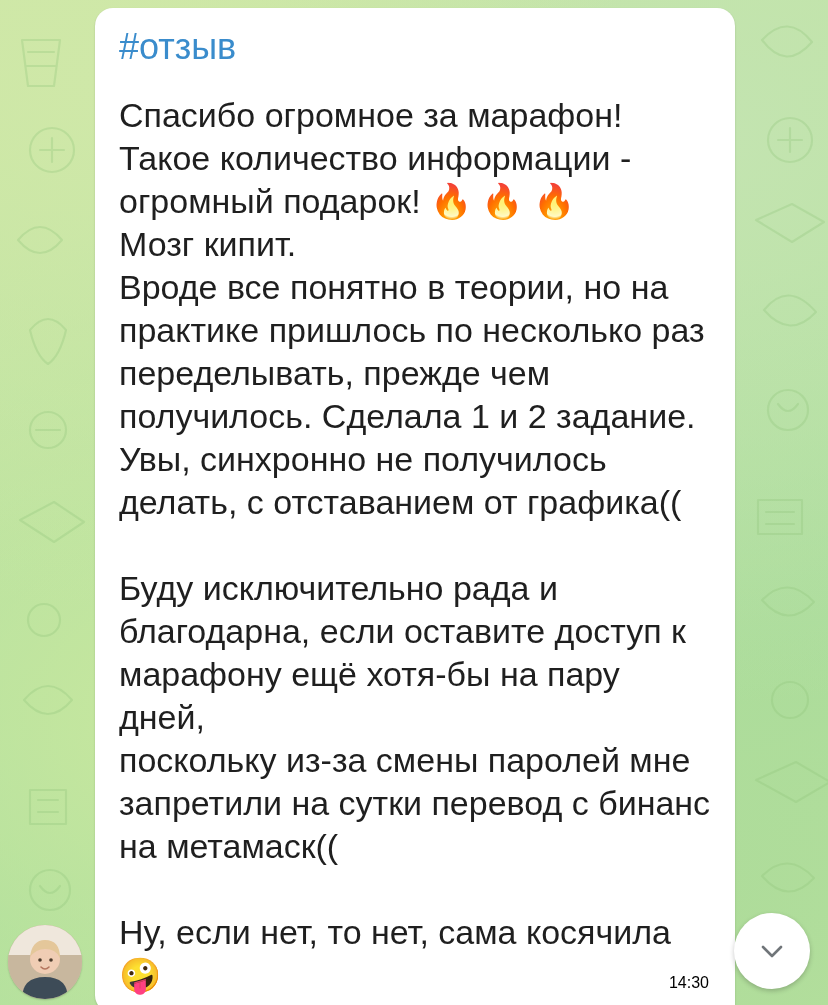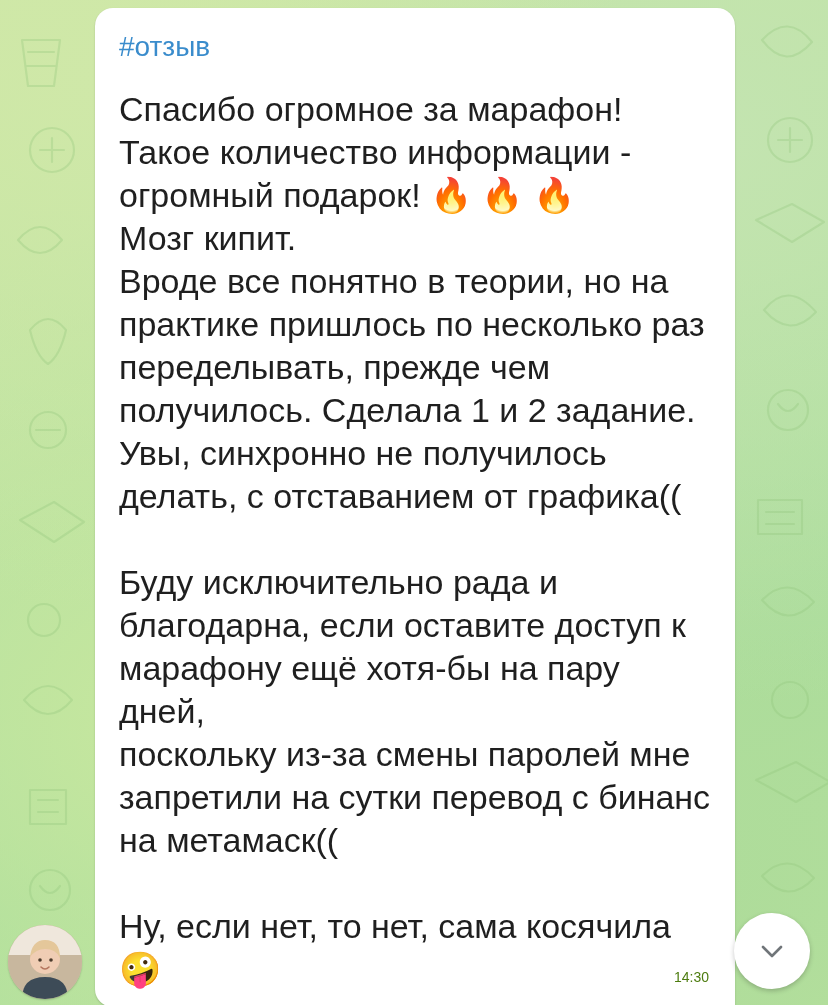--- a/index.html
+++ b/index.html
@@ -45,39 +45,39 @@
     width: 640px;
     min-height: 997px;
     background: #ffffff;
     border-radius: 18px 18px 0 18px;
     box-shadow: 0 1px 2px rgba(0,0,0,0.18);
     padding: 22px 24px 16px 24px;
     box-sizing: border-box;
   }
   .hashtag {
     color: #3a8ccc;
-    font-size: 28px;
+    font-size: 36px;
     line-height: 34px;
-    margin-bottom: 24px;
+    margin-bottom: 30px;
     display: inline-block;
     cursor: pointer;
   }
   .msg-text {
     color: #1f1f1f;
     font-size: 34px;
     line-height: 43px;
     white-space: pre-wrap;
     word-wrap: break-word;
   }
   .time {
     position: absolute;
     right: 26px;
     bottom: 18px;
-    color: #4d7c0f;
-    font-size: 14px;
+    color: #000000;
+    font-size: 16px;
     line-height: 24px;
   }
 
   .avatar {
     position: absolute;
     left: 8px;
     bottom: 6px;
     width: 74px;
     height: 74px;
     border-radius: 50%;

